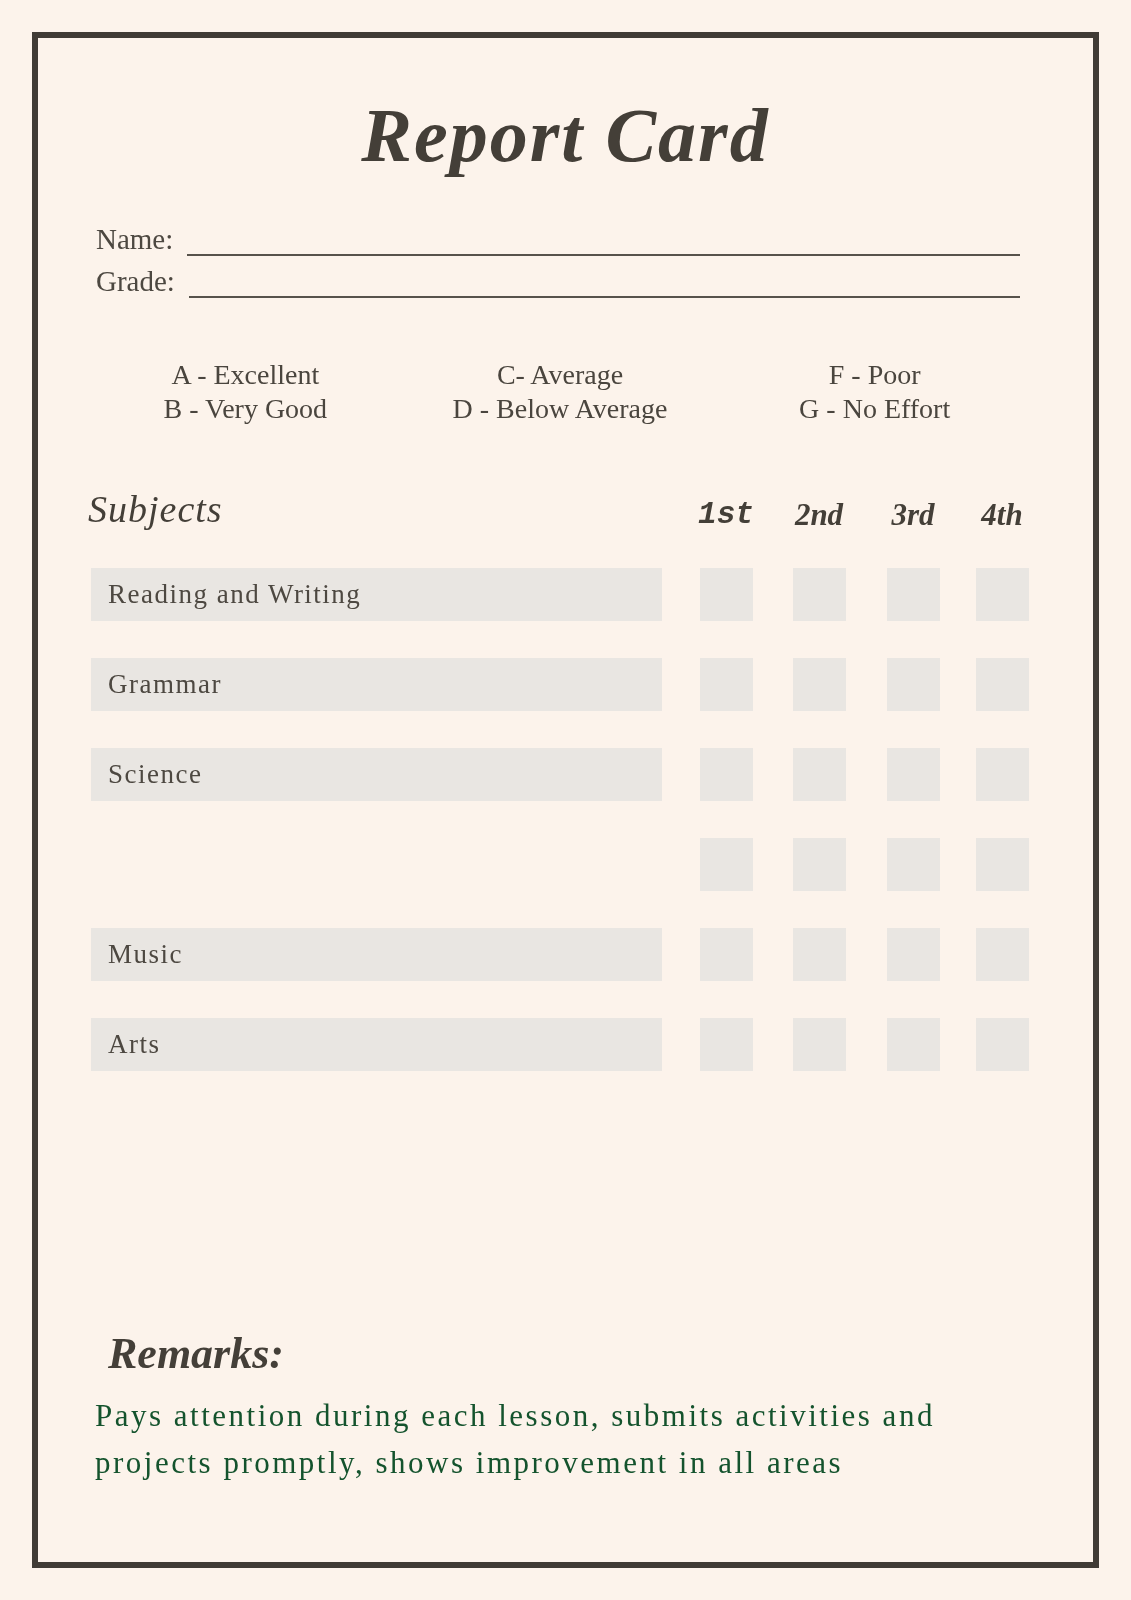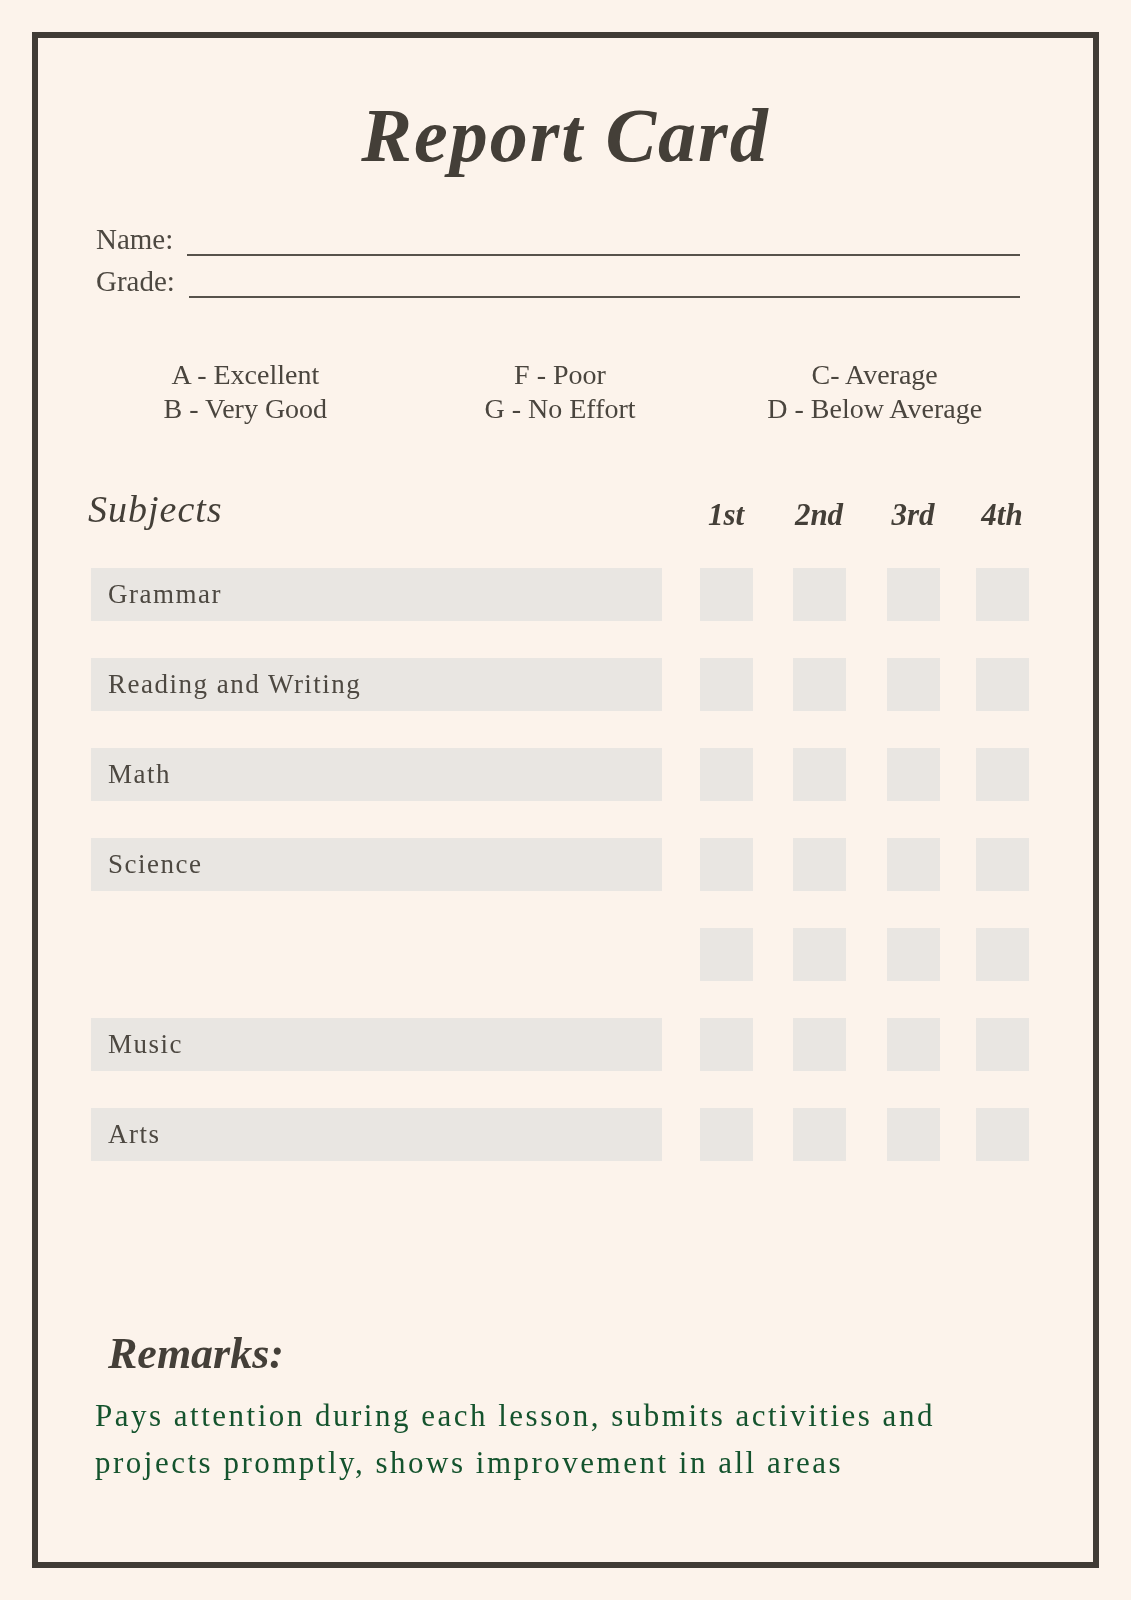--- a/index.html
+++ b/index.html
@@ -80,21 +80,21 @@
   .quarters span {
     position: absolute;
     width: 104px;
     text-align: center;
     font-size: 31px;
     font-weight: bold;
     font-style: italic;
     color: #443f38;
     line-height: 34px;
   }
-  .quarters span:nth-child(1) { left: 674px; }
+  .quarters span:nth-child(1) { left: 674px; font-family: Liberation Mono, monospace; }
   .quarters span:nth-child(2) { left: 767px; }
   .quarters span:nth-child(3) { left: 861px; }
   .quarters span:nth-child(4) { left: 950px; }
   .rows {
     position: absolute;
     left: 0; top: 568px; width: 100%;
   }
   .row {
     position: relative;
     height: 53px;
@@ -163,60 +163,51 @@
     <span class="field-line"></span>
   </div>
 </div>
 
 <div class="legend">
     <div class="legend-col">
       <div>A - Excellent</div>
       <div>B - Very Good</div>
     </div>
     <div class="legend-col">
+      <div>C- Average</div>
+      <div>D - Below Average</div>
+    </div>
+    <div class="legend-col">
       <div>F - Poor</div>
       <div>G - No Effort</div>
-    </div>
-    <div class="legend-col">
-      <div>C- Average</div>
-      <div>D - Below Average</div>
     </div>
   </div>
 
 <h2 class="subjects-heading">Subjects</h2>
 
 <div class="quarters">
     <span>1st</span>
     <span>2nd</span>
     <span>3rd</span>
     <span>4th</span>
   </div>
 
 <div class="rows">
     <div class="row">
       <div class="bar">
+        <span>Reading and Writing</span>
+      </div>
+      <div class="cell c0"></div>
+      <div class="cell c1"></div>
+      <div class="cell c2"></div>
+      <div class="cell c3"></div>
+    </div>
+    <div class="row">
+      <div class="bar">
         <span>Grammar</span>
-      </div>
-      <div class="cell c0"></div>
-      <div class="cell c1"></div>
-      <div class="cell c2"></div>
-      <div class="cell c3"></div>
-    </div>
-    <div class="row">
-      <div class="bar">
-        <span>Reading and Writing</span>
-      </div>
-      <div class="cell c0"></div>
-      <div class="cell c1"></div>
-      <div class="cell c2"></div>
-      <div class="cell c3"></div>
-    </div>
-    <div class="row">
-      <div class="bar">
-        <span>Math</span>
       </div>
       <div class="cell c0"></div>
       <div class="cell c1"></div>
       <div class="cell c2"></div>
       <div class="cell c3"></div>
     </div>
     <div class="row">
       <div class="bar">
         <span>Science</span>
       </div>

